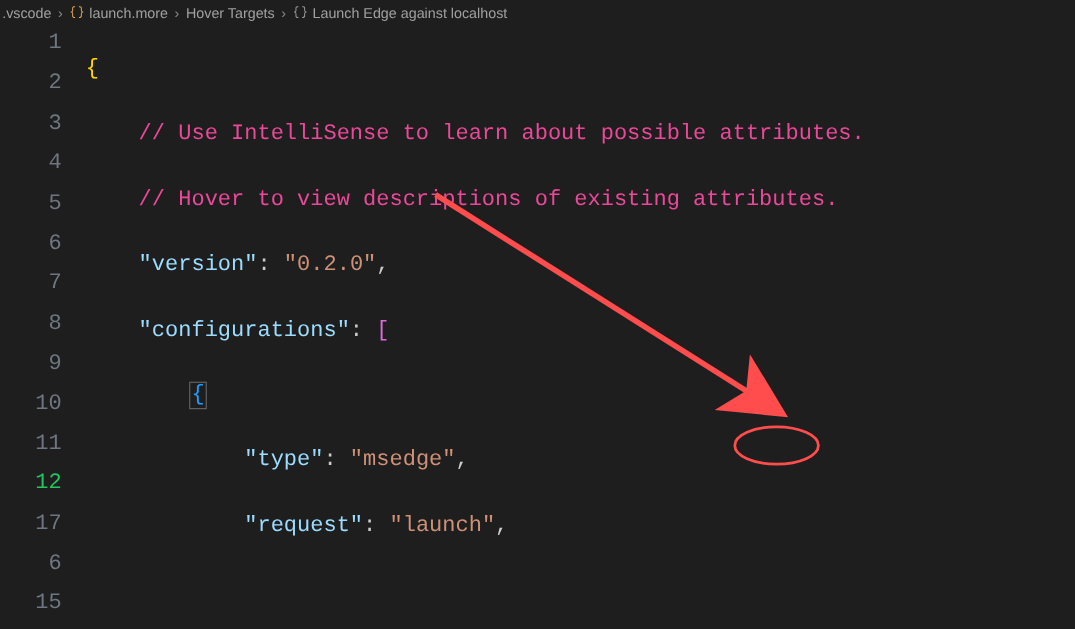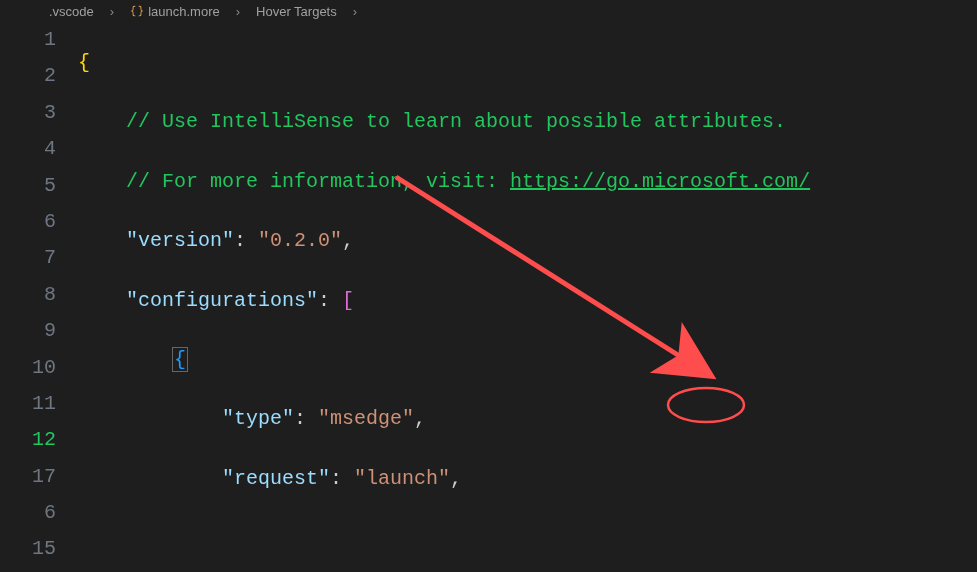--- a/index.html
+++ b/index.html
@@ -13,23 +13,22 @@
   }
   
   .breadcrumb {
     height: 22px;
     display: flex;
     align-items: center;
     font-family: "Segoe UI", sans-serif;
     font-size: 13px;
     color: #a0a0a0;
     padding-left: 2px;
-    gap: 14px;
+    gap: 4px;
     background: #1e1e1e;
-    margin-left: 47px;
   }
   .breadcrumb .chev {
     color: #888;
     font-size: 13px;
     padding: 0 2px;
   }
   .breadcrumb .crumb {
     display: flex;
     align-items: center;
     gap: 4px;
@@ -66,21 +65,21 @@
   .line {
     height: 36.4px;
     line-height: 36.4px;
   }
   .c-brace   { color: #ffd602; }   
   .c-bracket { color: #d96cd9; }   
   .c-brace2  { color: #1e9cff; }   
   .c-key     { color: #9cdcfe; }
   .c-str     { color: #ce9178; }
   .c-punc    { color: #cccccc; }
-  .c-comment { color: #22c55e; }
+  .c-comment { color: #ec4899; }
   .c-link    { text-decoration: underline; }
 
   .bracket-match {
     border: 1px solid #666;
     padding: 0 1px;
     margin: 0 -2px;
   }
 
   
   .annot {
@@ -106,20 +105,28 @@
           <path d="M5 2c-1.5 0-2 1-2 2v2c0 1-.5 1.5-1.5 1.5v1C2.5 8.5 3 9 3 10v2c0 1 .5 2 2 2h1v-1H5.2c-.7 0-1.2-.3-1.2-1.2V10c0-1-.4-1.6-1-2 .6-.4 1-1 1-2V4.2C4 3.3 4.5 3 5.2 3H6V2H5zm6 0h-1v1h.8c.7 0 1.2.3 1.2 1.2V6c0 1 .4 1.6 1 2-.6.4-1 1-1 2v1.8c0 .9-.5 1.2-1.2 1.2H10v1h1c1.5 0 2-1 2-2v-2c0-1 .5-1.5 1.5-1.5v-1C13.5 7.5 13 7 13 6V4c0-1-.5-2-2-2z" fill="#e8ab53"></path>
         </svg>
     </span>
     <span>launch.more</span>
   </span>
   <span class="chev">›</span>
   <span class="crumb">
     <span>Hover Targets</span>
   </span>
   <span class="chev">›</span>
+  <span class="crumb">
+    <span class="bc-icon">
+      <svg viewBox="0 0 16 16">
+          <path d="M5 2c-1.5 0-2 1-2 2v2c0 1-.5 1.5-1.5 1.5v1C2.5 8.5 3 9 3 10v2c0 1 .5 2 2 2h1v-1H5.2c-.7 0-1.2-.3-1.2-1.2V10c0-1-.4-1.6-1-2 .6-.4 1-1 1-2V4.2C4 3.3 4.5 3 5.2 3H6V2H5zm6 0h-1v1h.8c.7 0 1.2.3 1.2 1.2V6c0 1 .4 1.6 1 2-.6.4-1 1-1 2v1.8c0 .9-.5 1.2-1.2 1.2H10v1h1c1.5 0 2-1 2-2v-2c0-1 .5-1.5 1.5-1.5v-1C13.5 7.5 13 7 13 6V4c0-1-.5-2-2-2z" fill="#a0a0a0"></path>
+        </svg>
+    </span>
+    <span>Launch Edge against localhost</span>
+  </span>
 </div>
 
 <div class="editor">
   <div class="gutter">
     <div class="ln">1</div>
     <div class="ln">2</div>
     <div class="ln">3</div>
     <div class="ln">4</div>
     <div class="ln">5</div>
     <div class="ln">6</div>
@@ -130,21 +137,21 @@
     <div class="ln">11</div>
     <div class="ln active">12</div>
     <div class="ln">17</div>
     <div class="ln">6</div>
     <div class="ln">15</div>
   </div>
 
   <div class="code">
 <div class="line"><span class="c-brace">{</span></div>
 <div class="line">    <span class="c-comment">// Use IntelliSense to learn about possible attributes.</span></div>
-<div class="line">    <span class="c-comment">// For more information, visit: </span><span class="c-comment c-link">https://go.microsoft.com/</span></div>
+<div class="line">    <span class="c-comment">// Hover to view descriptions of existing attributes.</span></div>
 <div class="line">    <span class="c-key">"version"</span><span class="c-punc">: </span><span class="c-str">"0.2.0"</span><span class="c-punc">,</span></div>
 <div class="line">    <span class="c-key">"configurations"</span><span class="c-punc">: </span><span class="c-bracket">[</span></div>
 <div class="line">        <span class="c-brace2 bracket-match">{</span></div>
 <div class="line">            <span class="c-key">"type"</span><span class="c-punc">: </span><span class="c-str">"msedge"</span><span class="c-punc">,</span></div>
 <div class="line">            <span class="c-key">"request"</span><span class="c-punc">: </span><span class="c-str">"launch"</span><span class="c-punc">,</span></div>
 
 
 
 
 

